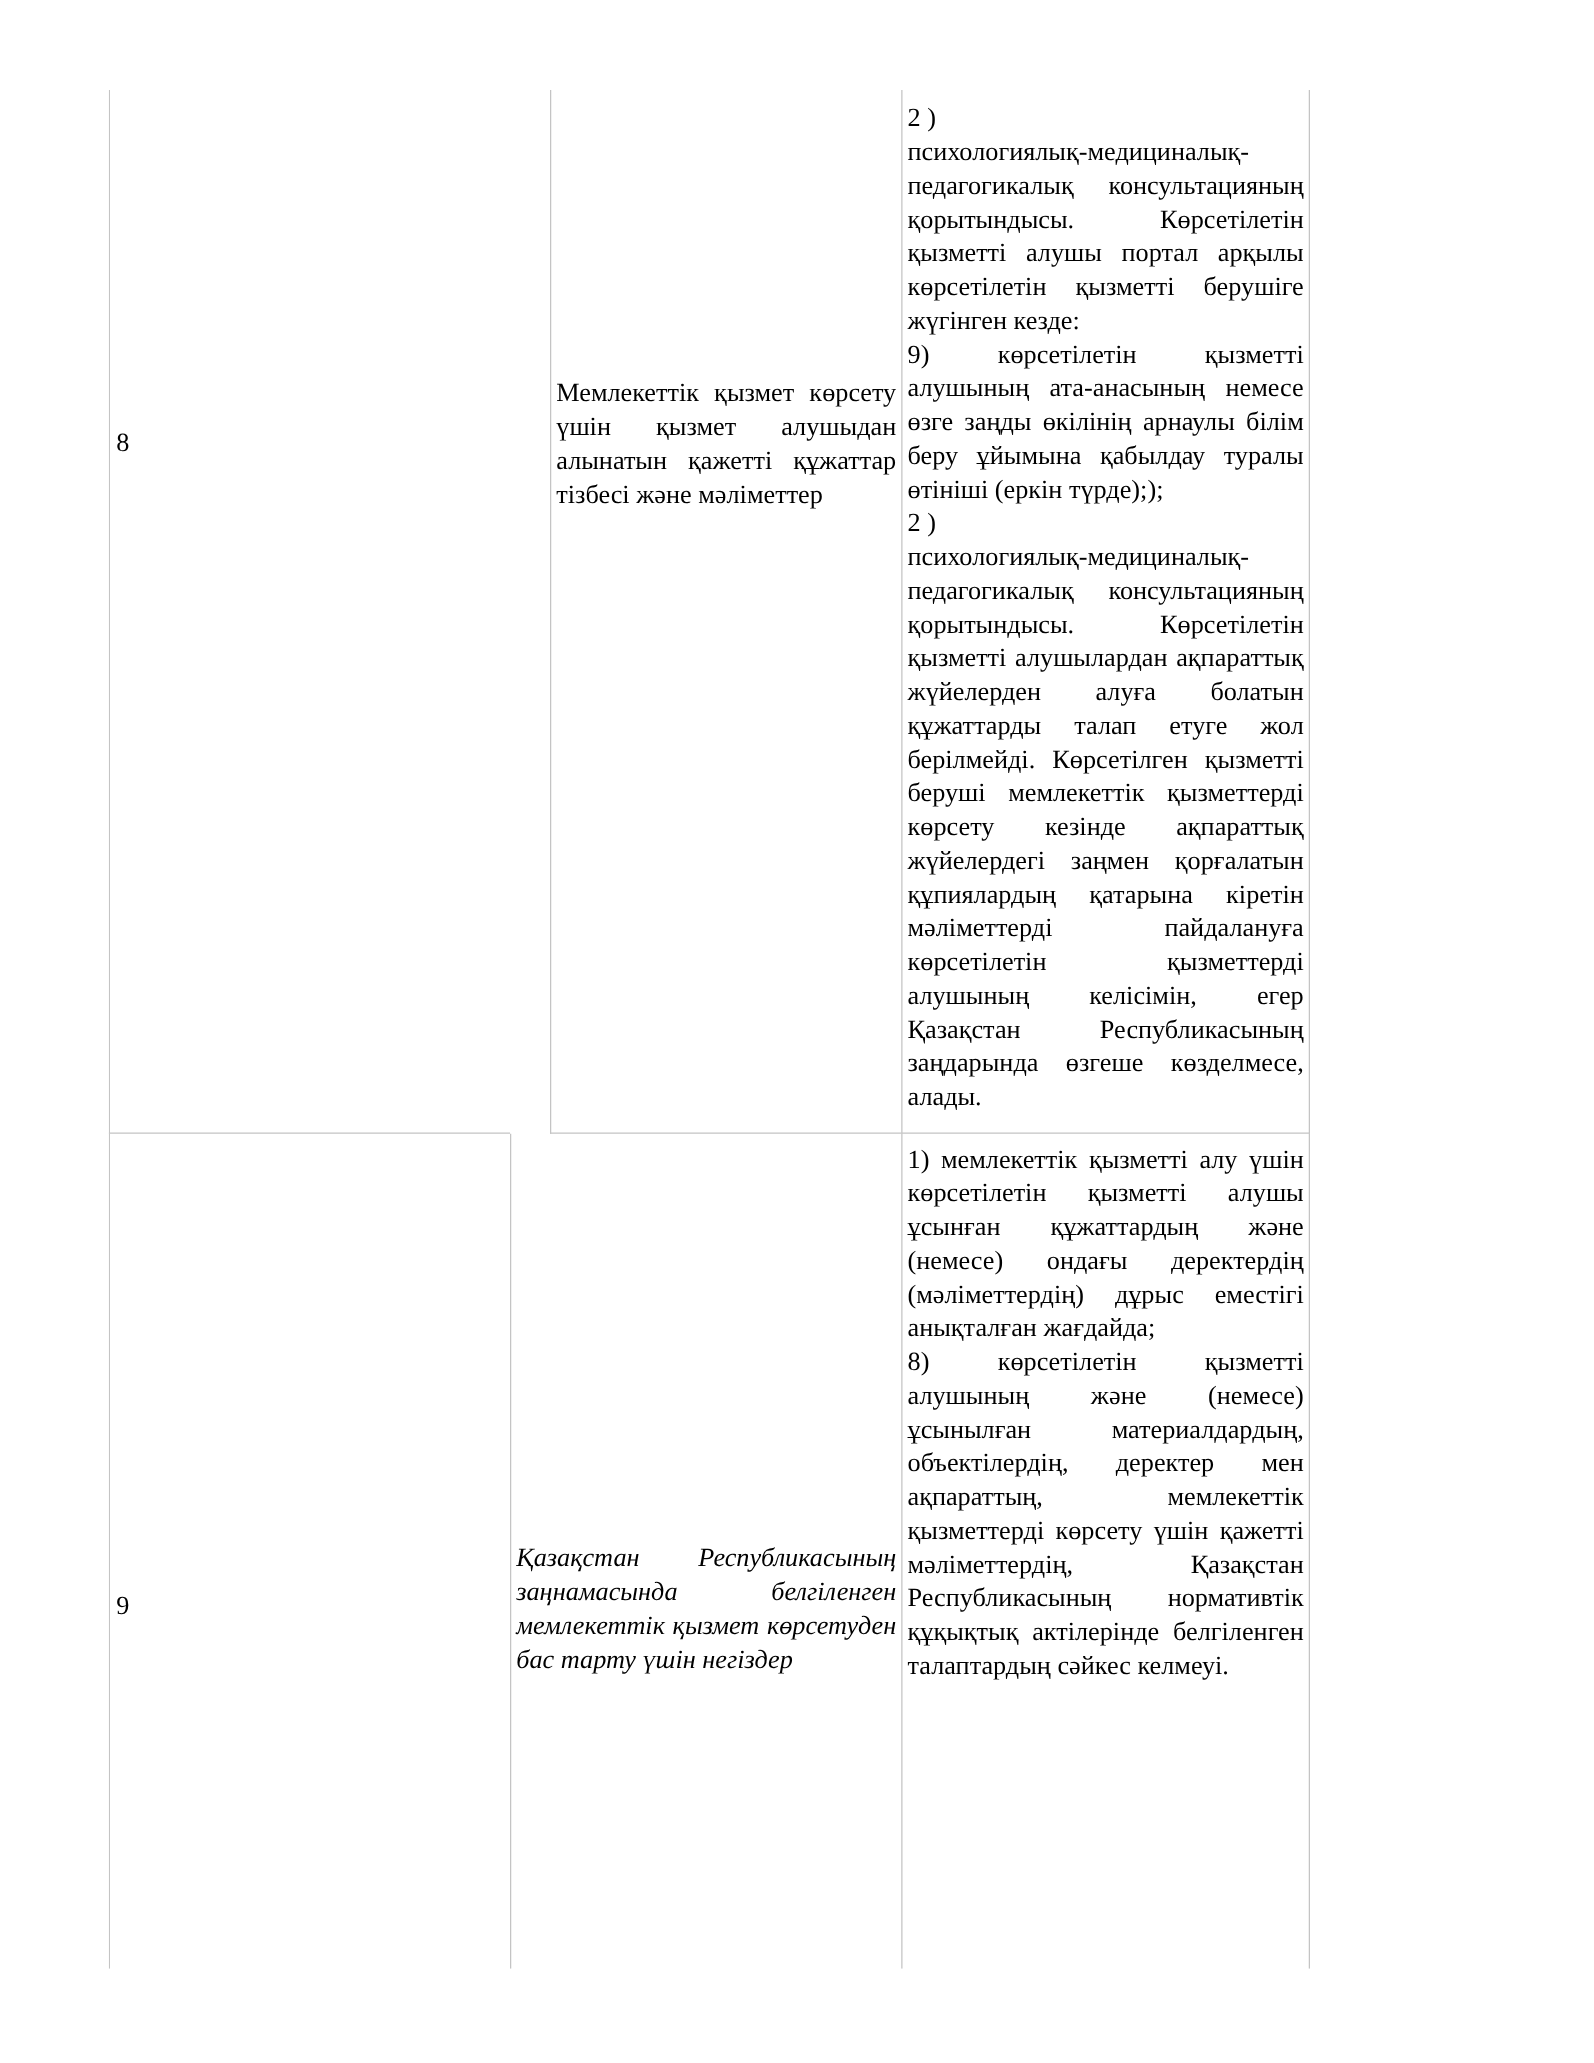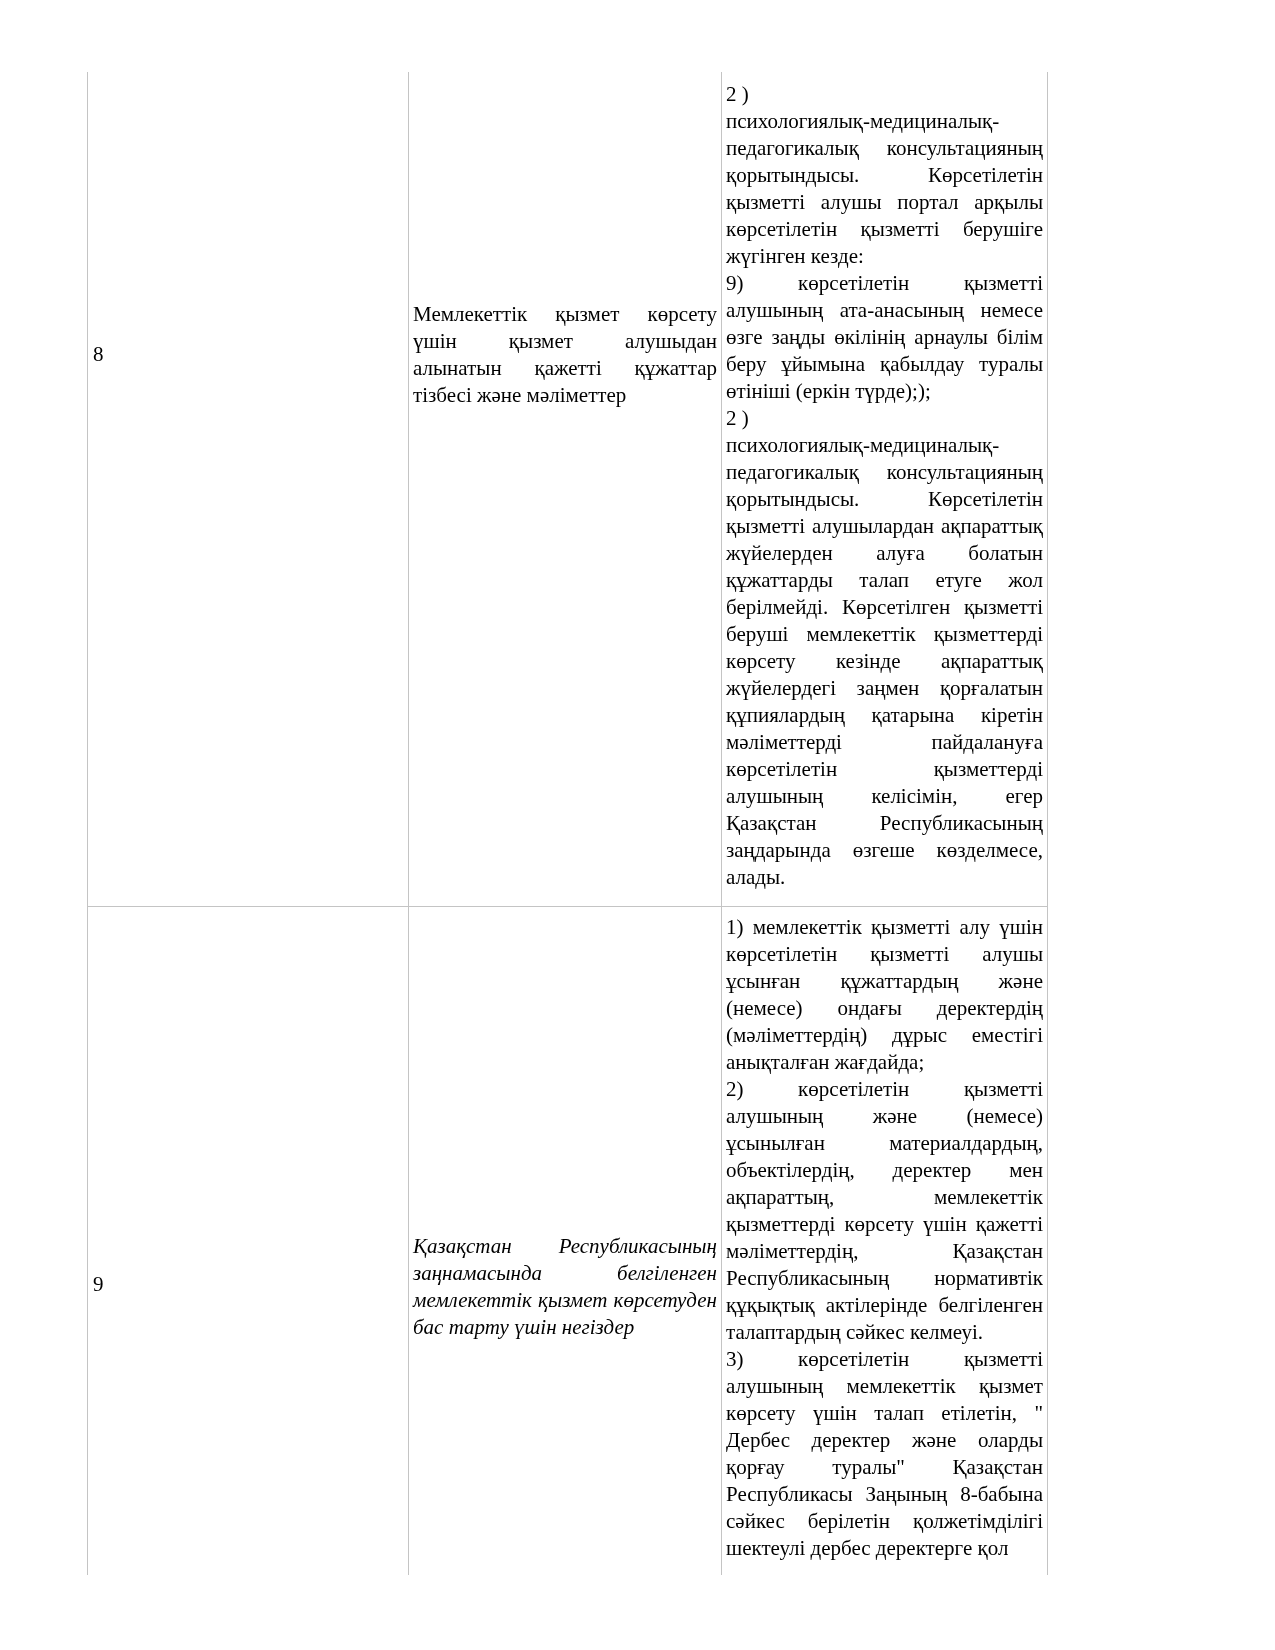--- a/index.html
+++ b/index.html
@@ -37,21 +37,21 @@
     margin: 0;
     text-align: justify;
     white-space: pre-line;
     overflow-wrap: break-word;
   }
   .num-cell { padding-left: 5px; padding-right: 5px; }
   .num-cell p { text-align: left; }
   .label-cell, .content-cell { padding-left: 4px; padding-right: 4px; }
   
   .r8-num     { padding-top: 269px; }
-  .r8-label   { padding-top: 229px; }
+  .r8-label   { padding-top: 229px; margin-left: 32px; }
   .r8-content { padding-top: 9px; }
   .r9-num     { padding-top: 364px; }
   .r9-label   { padding-top: 326px; font-style: italic; }
   .r9-content { padding-top: 7px; }
 </style>
 </head>
 <body>
 
 <div class="page">
   <div class="doc-table">
@@ -71,18 +71,17 @@
     </div>
 
     <div class="cell num-cell r9-num">
       <p>9</p>
     </div>
     <div class="cell label-cell r9-label">
       <p>Қазақстан Республикасының заңнамасында белгіленген мемлекеттік қызмет көрсетуден бас тарту үшін негіздер</p>
     </div>
     <div class="cell content-cell last-col r9-content">
       <p>1) мемлекеттік қызметті алу үшін көрсетілетін қызметті алушы ұсынған құжаттардың және (немесе) ондағы деректердің (мәліметтердің) дұрыс еместігі анықталған жағдайда;</p>
-      <p>2) көрсетілетін қызметті алушының және (немесе) ұсынылған материалдардың, объектілердің, деректер мен ақпараттың, мемлекеттік қызметтерді көрсету үшін қажетті мәліметтердің, Қазақстан Республикасының нормативтік құқықтық актілерінде белгіленген талаптардың сәйкес келмеуі.</p>
-      <p>3) көрсетілетін қызметті алушының мемлекеттік қызмет көрсету үшін талап етілетін, " Дербес деректер және оларды қорғау туралы" Қазақстан Республикасы Заңының 8-бабына сәйкес берілетін қолжетімділігі шектеулі дербес деректерге қол</p>
+      <p>8) көрсетілетін қызметті алушының және (немесе) ұсынылған материалдардың, объектілердің, деректер мен ақпараттың, мемлекеттік қызметтерді көрсету үшін қажетті мәліметтердің, Қазақстан Республикасының нормативтік құқықтық актілерінде белгіленген талаптардың сәйкес келмеуі.</p>
     </div>
 
   </div>
 </div>
 
 </body></html>

